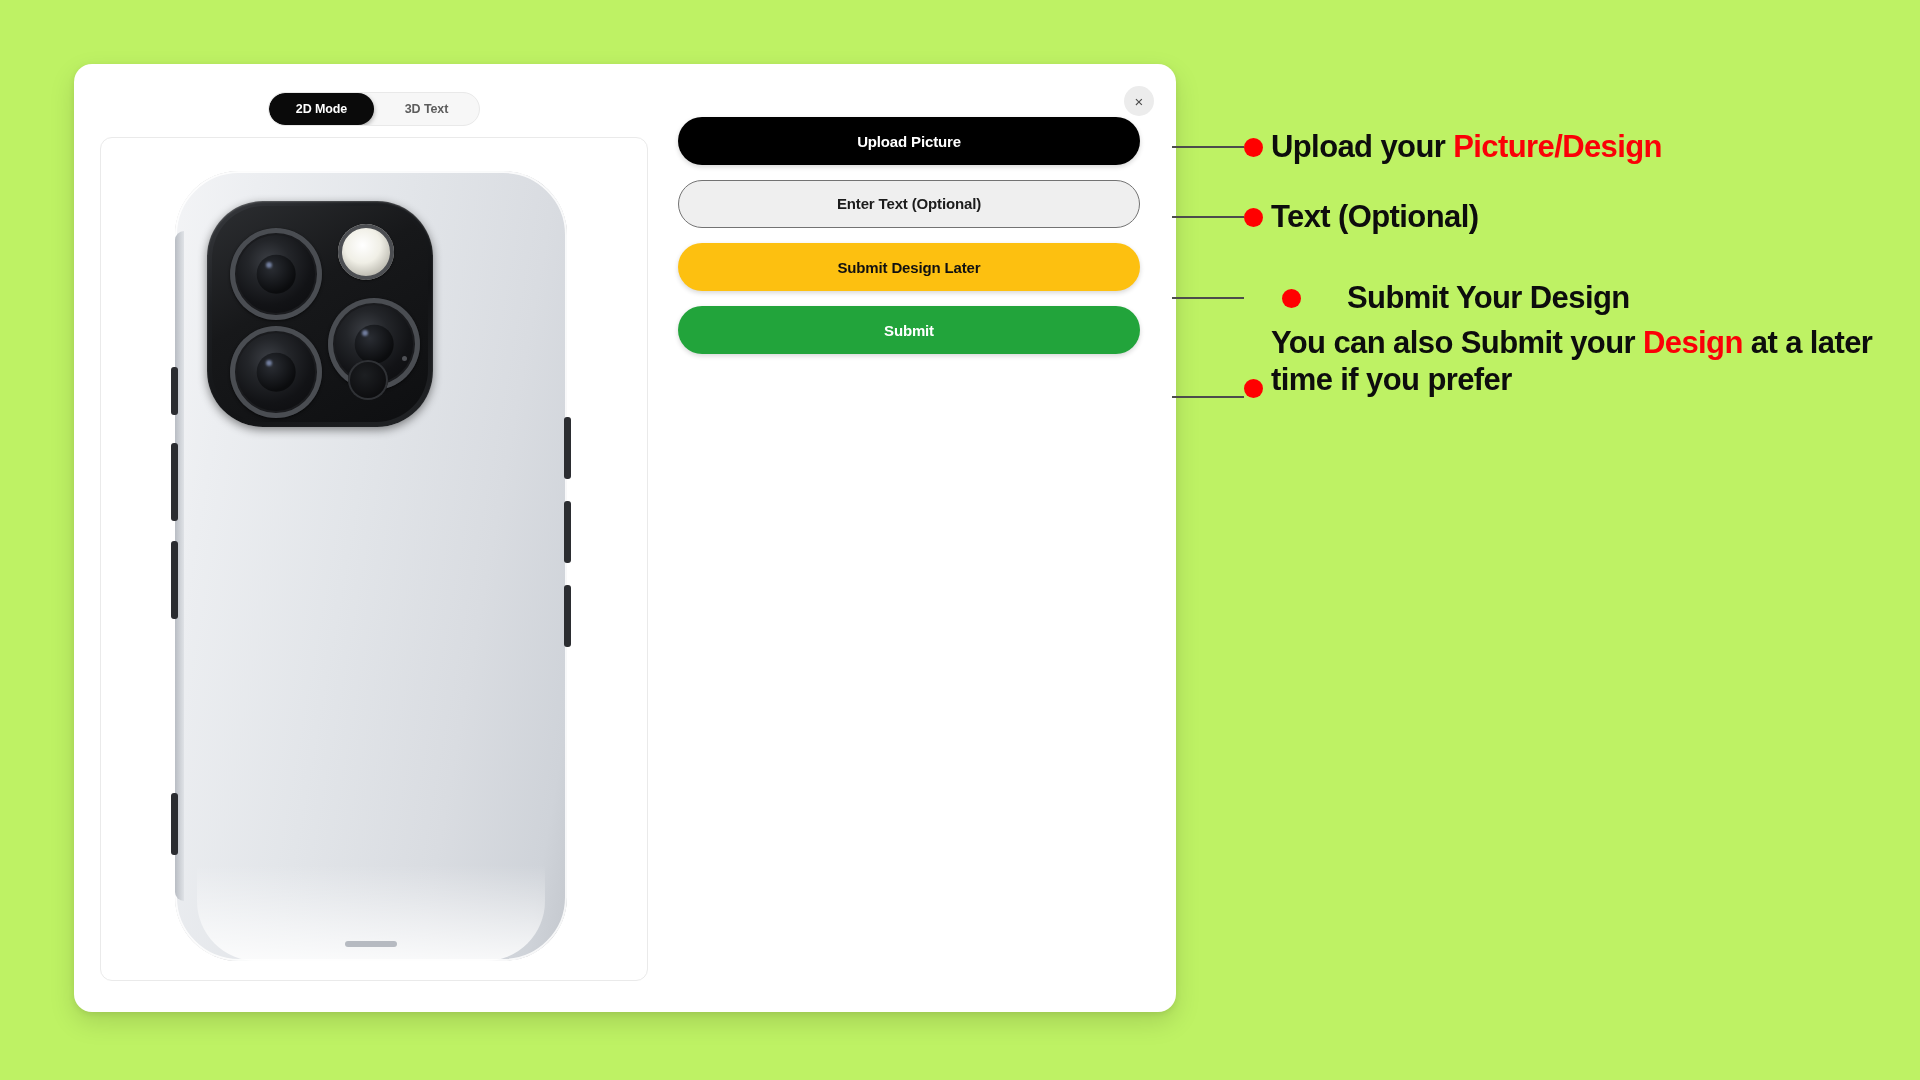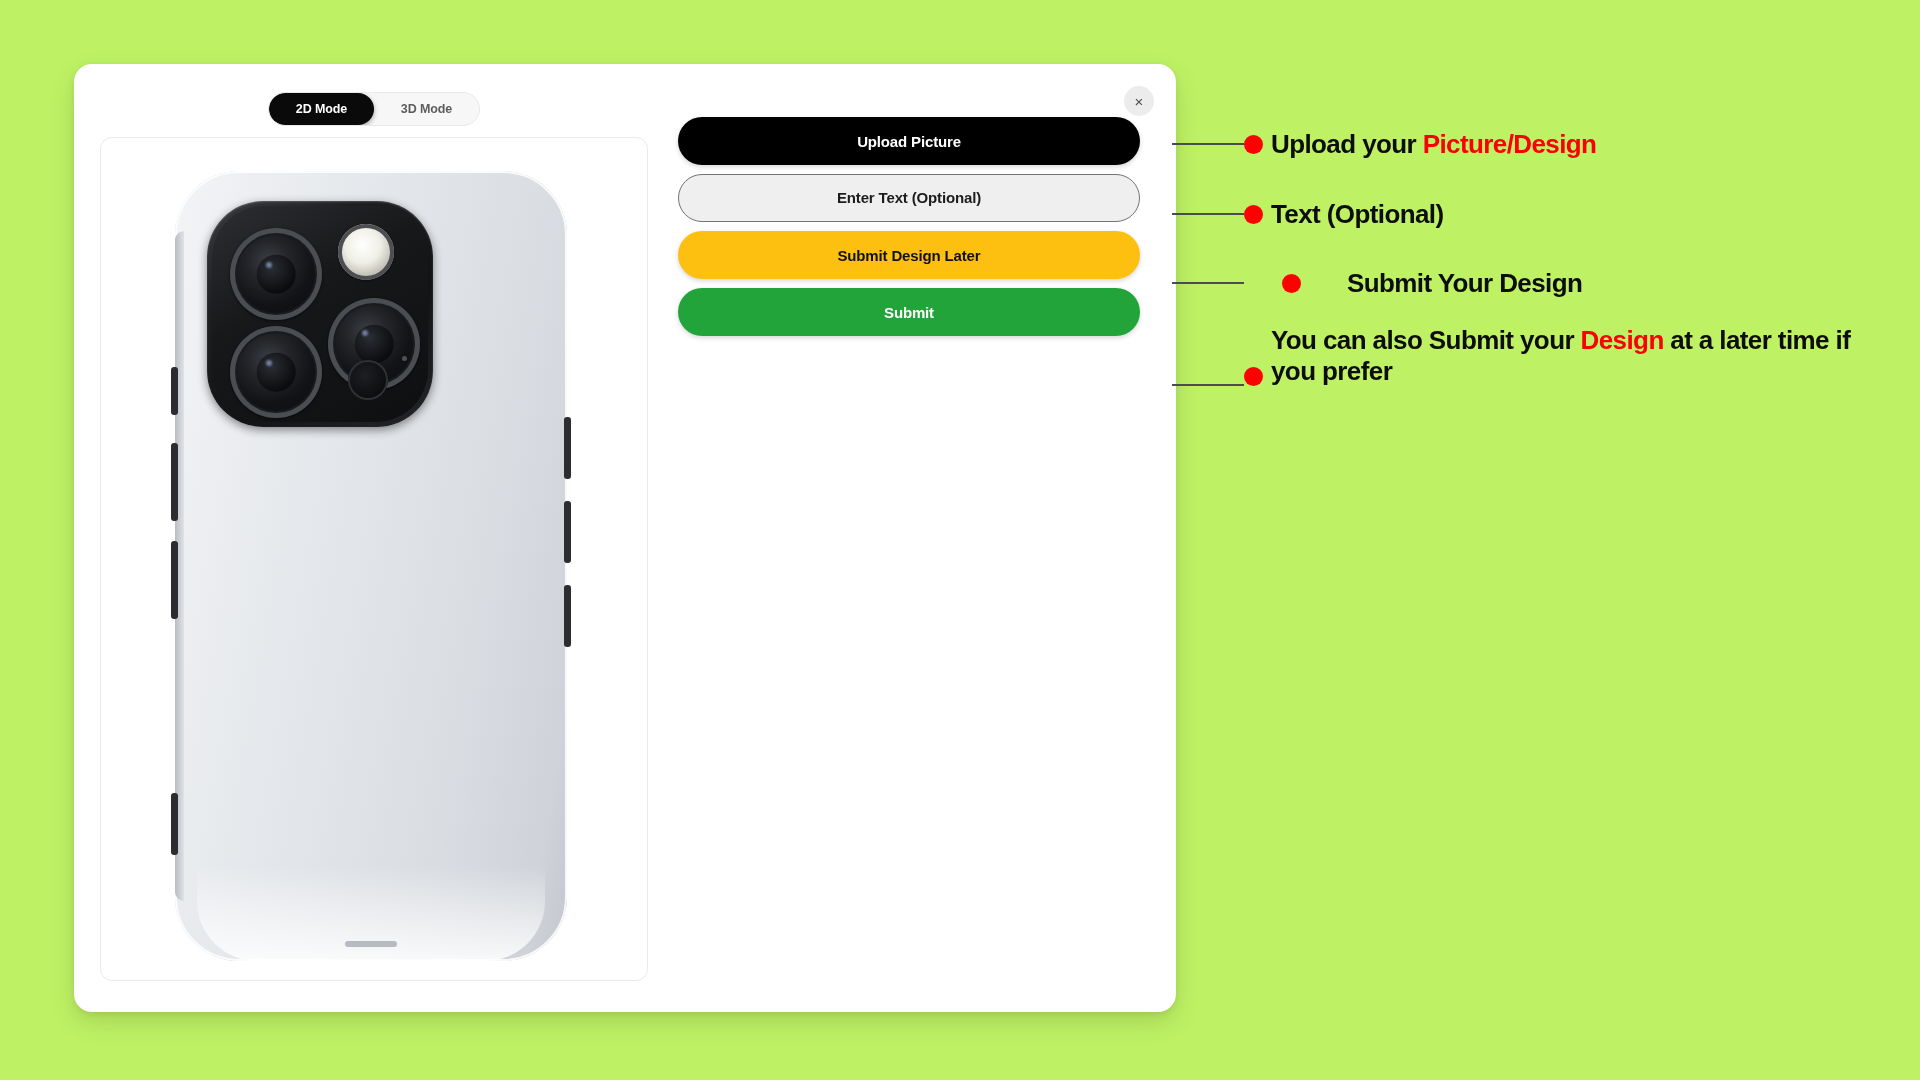--- a/index.html
+++ b/index.html
@@ -265,21 +265,21 @@
   .form-btn {
     display: block;
     width: 462px;
     height: 48px;
     border: none;
     border-radius: 26px;
     font-size: 15px;
     font-weight: bold;
     letter-spacing: -0.15px;
     cursor: pointer;
-    margin-bottom: 9px;
+    margin-bottom: 15px;
     font-family: "Liberation Sans", sans-serif;
     box-shadow: 0 2px 5px rgba(0,0,0,0.16);
     text-align: center;
   }
   .btn-upload { background: #000000; color: #ffffff; }
   .btn-text {
     background: #efefef;
     color: #1c1c1c;
     border: 1px solid #737373;
     box-shadow: none;
@@ -302,50 +302,50 @@
   }
   .dot {
     width: 19px;
     height: 19px;
     border-radius: 50%;
     background: #ff0000;
     flex: 0 0 auto;
   }
   .annot-text {
     margin-left: 8px;
-    font-size: 26px;
+    font-size: 31px;
     font-weight: bold;
     color: #0d0d0d;
     letter-spacing: -0.6px;
     line-height: 1.18;
     white-space: nowrap;
     font-family: "Liberation Sans", sans-serif;
   }
   .hl { color: #fb0007; }
 
   .annot-1 { left: 1172px; top: 129px; }
   .annot-1 .leader { width: 72px; }
   .annot-2 { left: 1172px; top: 199px; justify-content: center; }
   .annot-2 .leader { width: 72px; }
-  .annot-3 { left: 1172px; top: 268px; gap: 38px; }
+  .annot-3 { left: 1172px; top: 280px; gap: 38px; }
   .annot-3 .leader { width: 72px; }
   .annot-4 { left: 1172px; top: 325px; align-items: flex-end; }
   .annot-4 .leader { width: 72px; }
   .annot-4 .annot-text { white-space: normal; width: 620px; }
 </style>
 </head>
 <body>
 
 <div id="stage">
 
   <div class="modal-card">
 
     <div class="mode-toggle">
       <div class="mode-seg active">2D Mode</div>
-      <div class="mode-seg">3D Mode</div>
+      <div class="mode-seg">3D Text</div>
     </div>
 
     <button class="close-btn">
       <span>×</span>
     </button>
 
     <div class="preview-pane">
       <div class="phone">
         <div class="phone-body"></div>
         <div class="phone-rim"></div>

